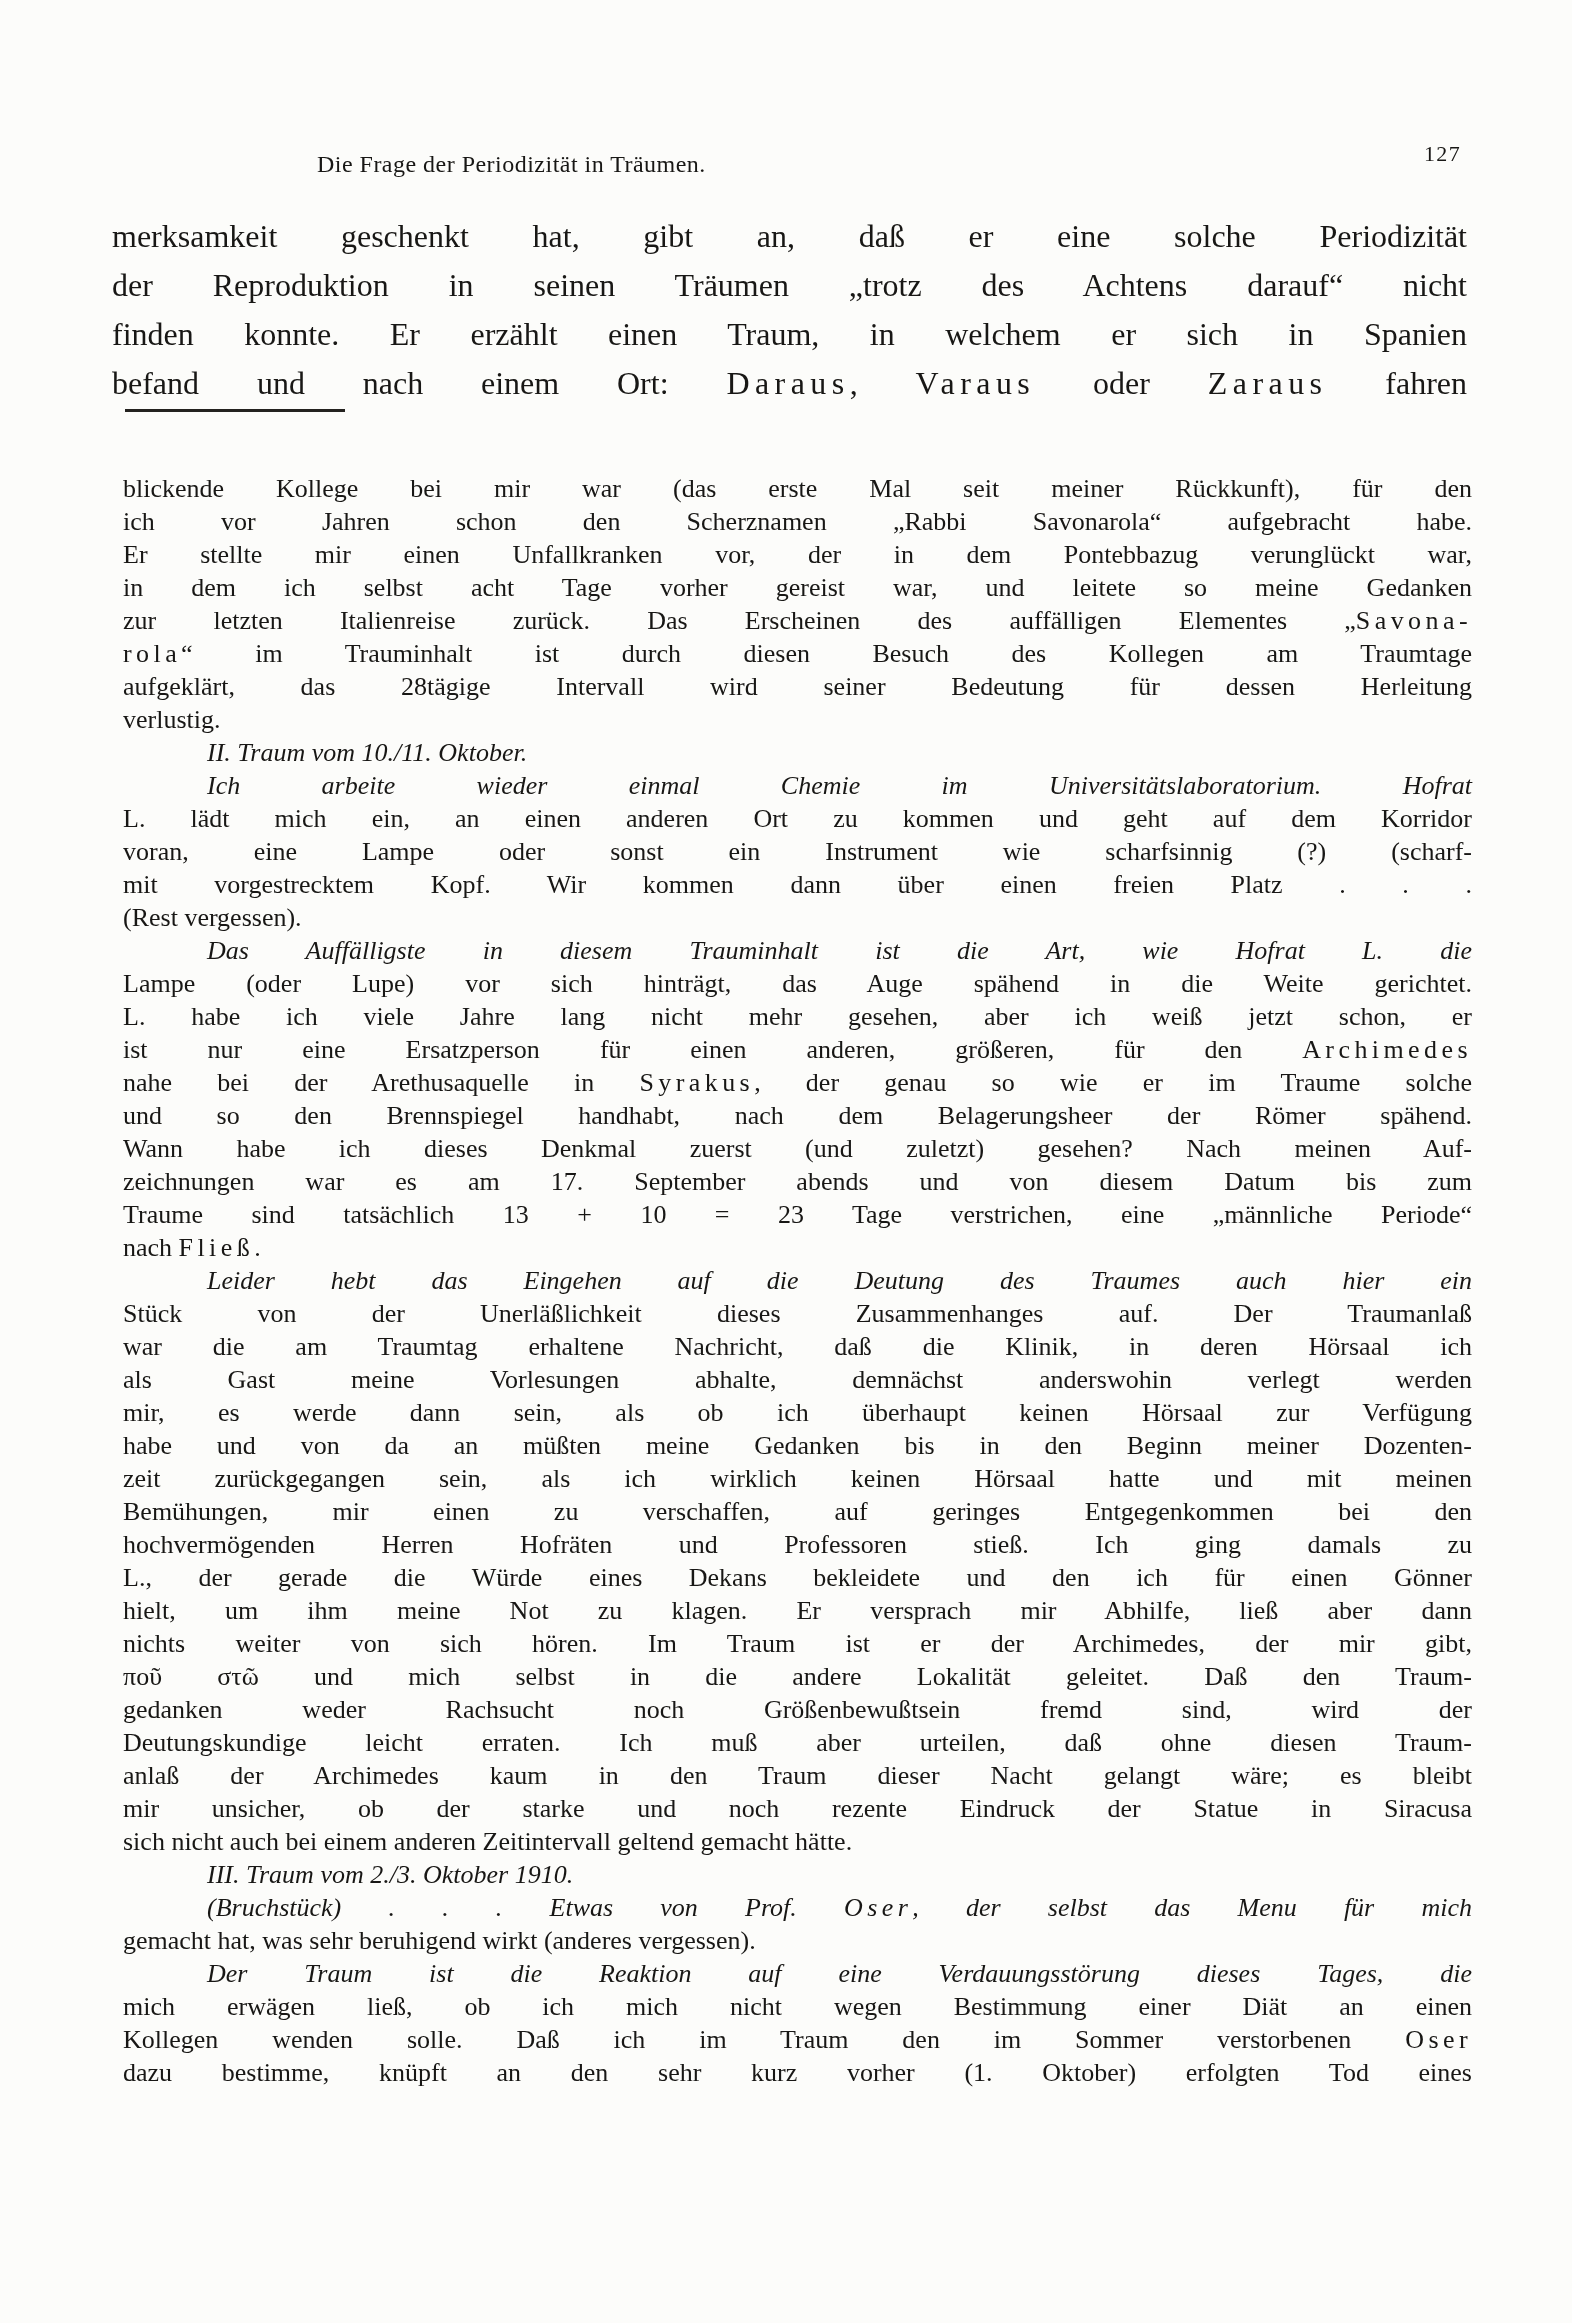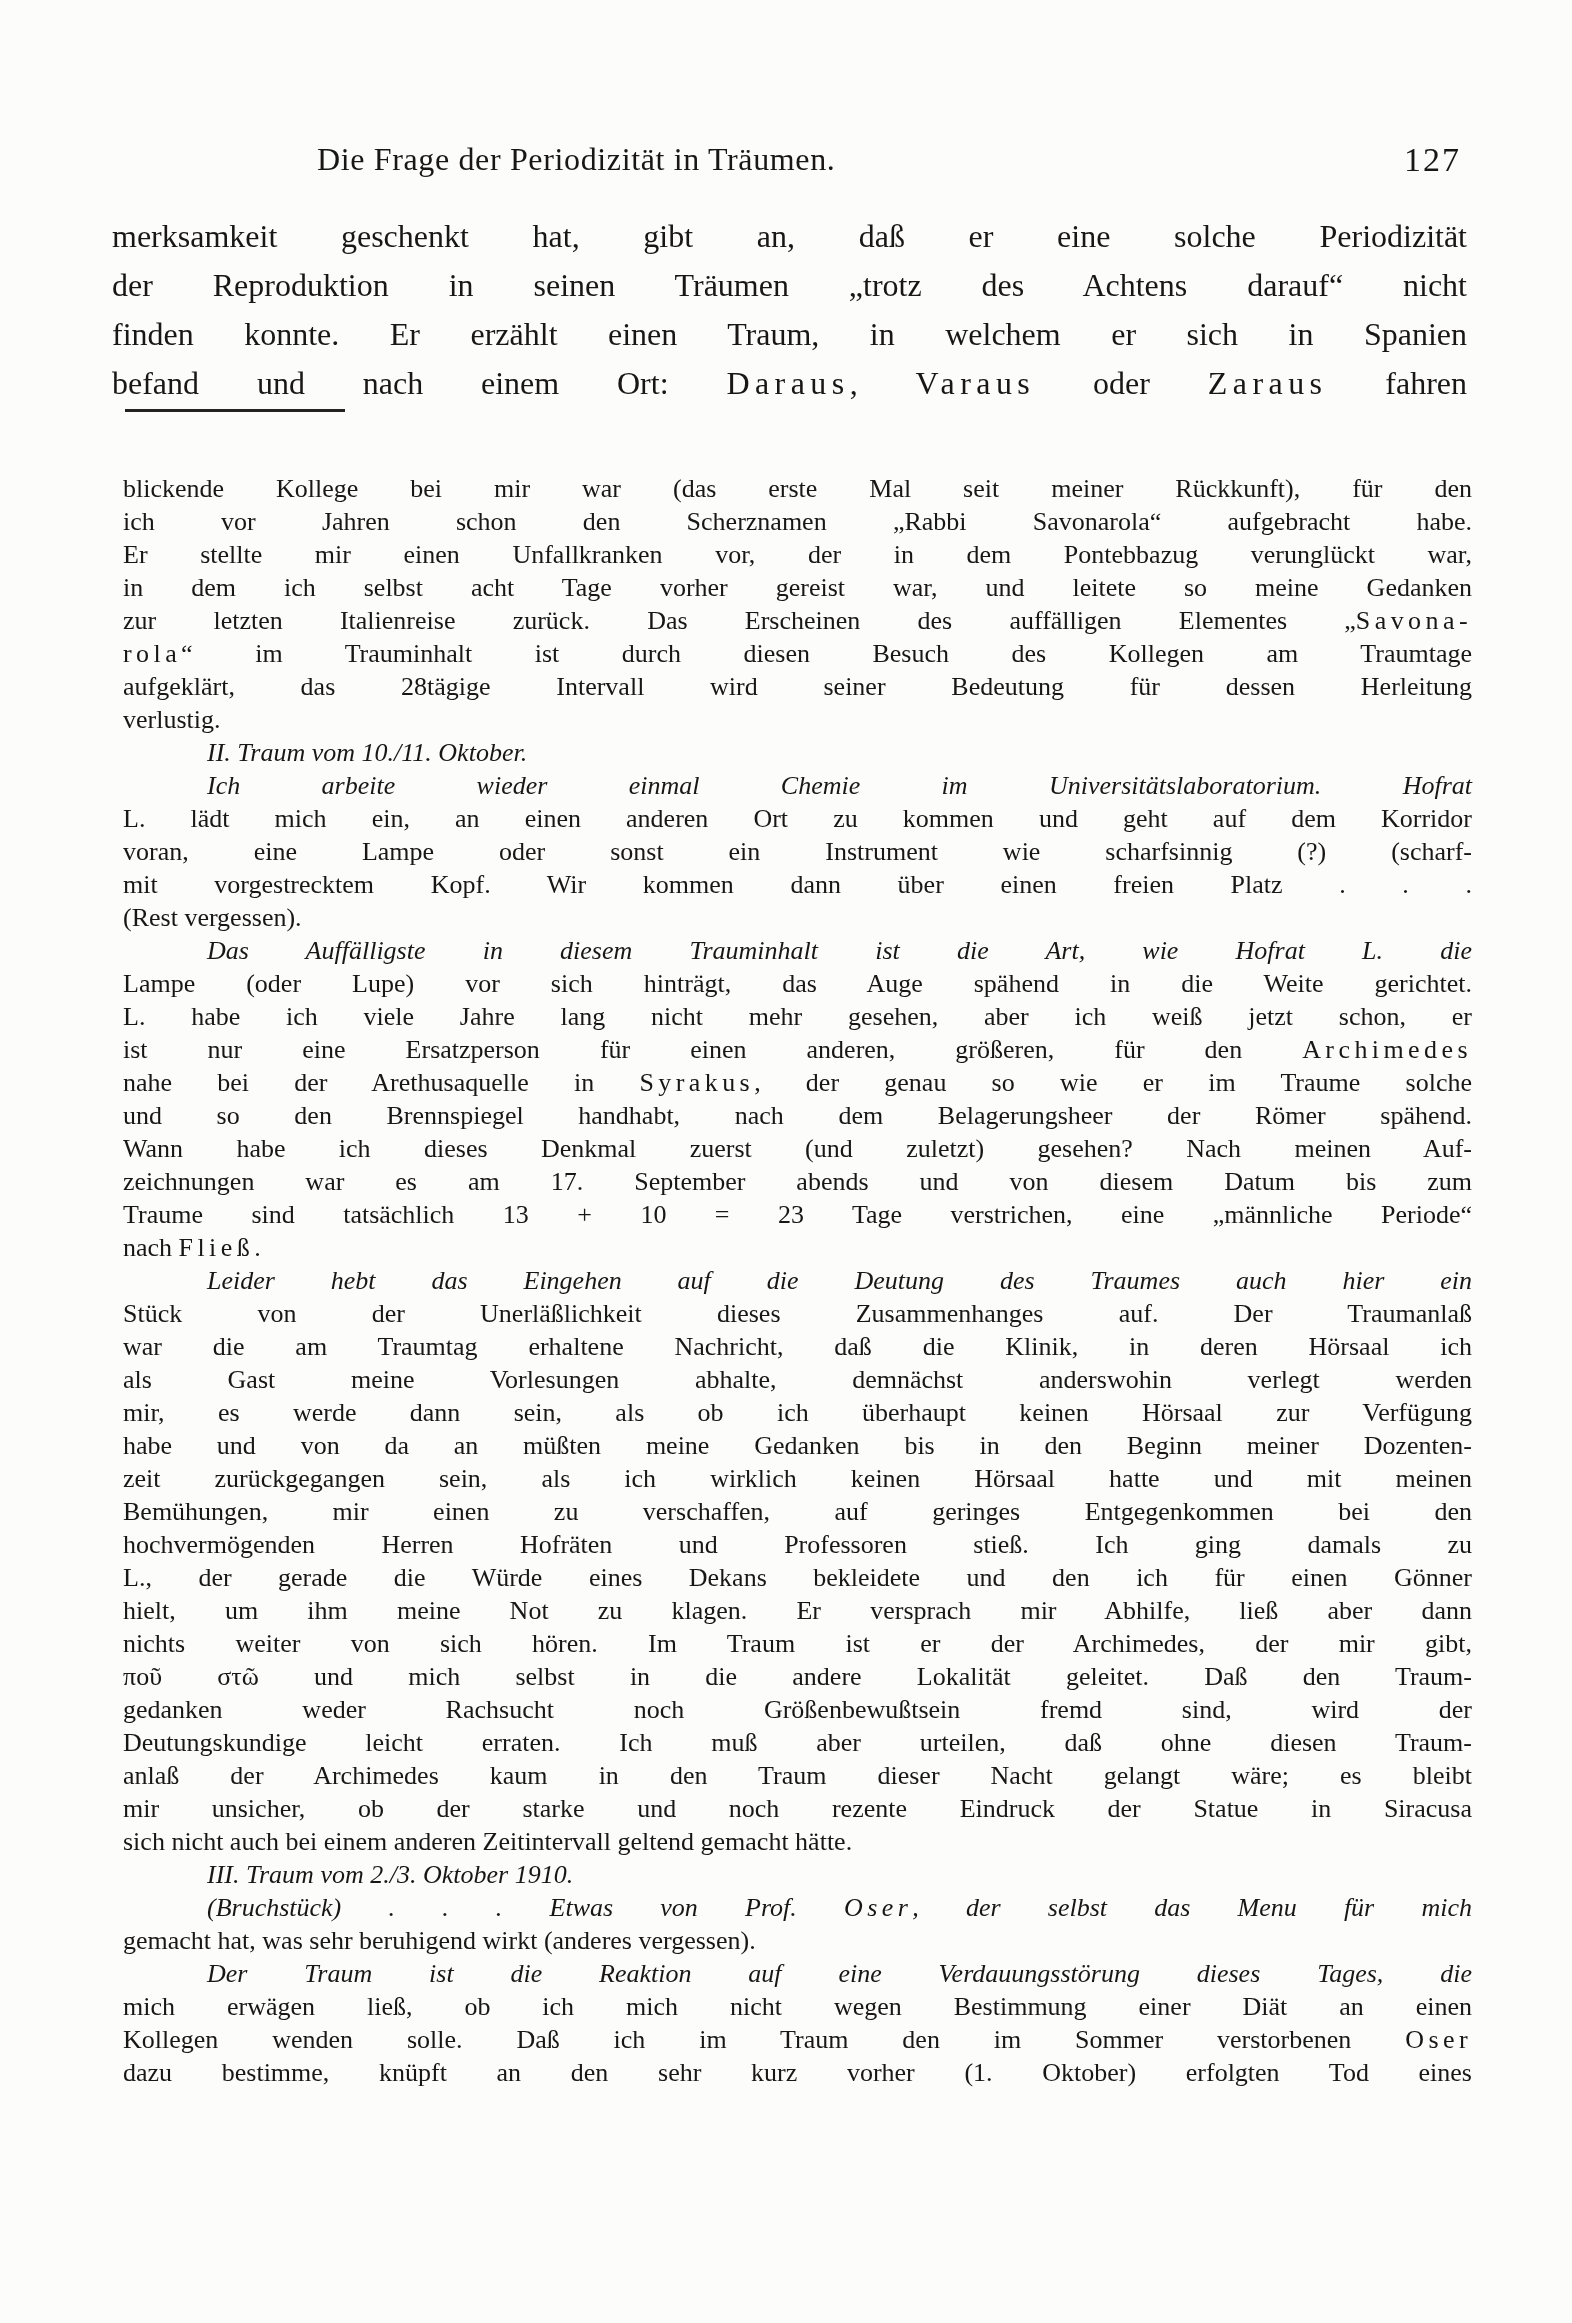--- a/index.html
+++ b/index.html
@@ -8,26 +8,26 @@
     width:1572px;
     height:2324px;
     margin:0 auto;
     background:#fcfcfa;
     color:#181715;
     font-family:"Liberation Serif","DejaVu Serif",serif;
     overflow:hidden;
   }
   .running-head{position:absolute;top:141px;left:0;width:100%;height:41px;}
   .head-title{
-    position:absolute;left:317px;top:0;
-    font-size:32px;letter-spacing:0.02em;white-space:nowrap;
+    position:absolute;left:317px;top:10px;
+    font-size:24px;letter-spacing:0.02em;white-space:nowrap;
   }
   .head-page{
     position:absolute;right:111px;top:0;
-    font-size:34px;letter-spacing:0.06em;text-align:right;
+    font-size:22px;letter-spacing:0.06em;text-align:right;
   }
   .main-text{
     position:absolute;top:212px;left:112px;width:1355px;
     font-size:32px;line-height:49px;
   }
   .footnote-sep{
     position:absolute;top:409px;left:125px;width:220px;height:2.8px;
     background:#24221f;
   }
   .footnote-text{

